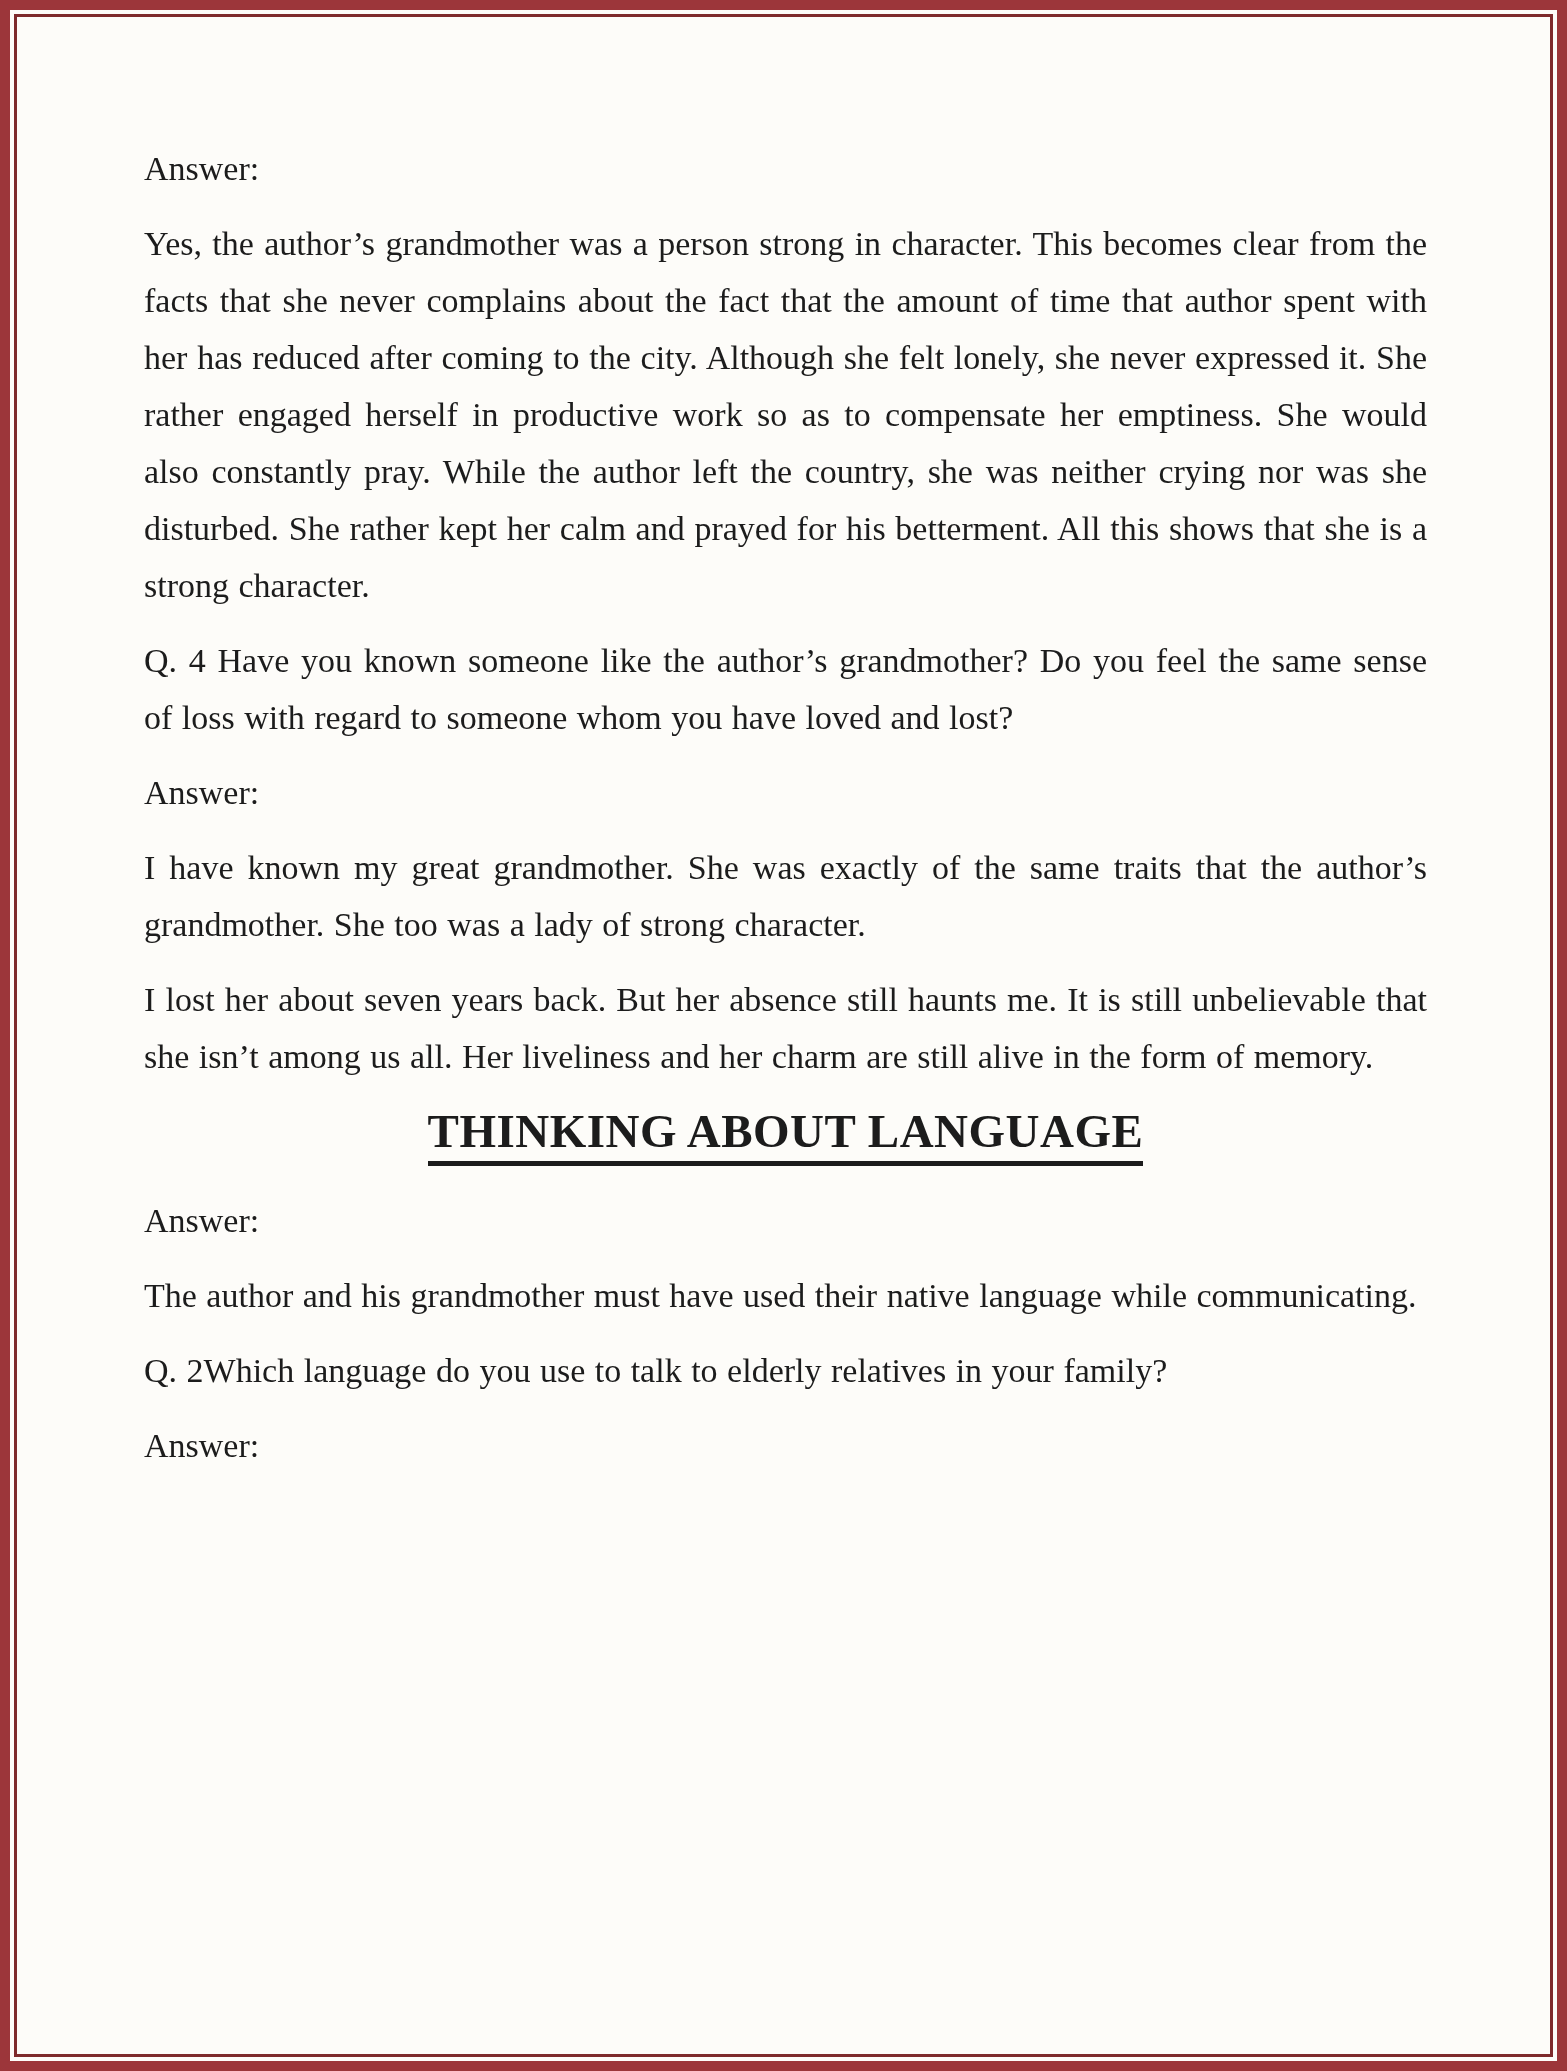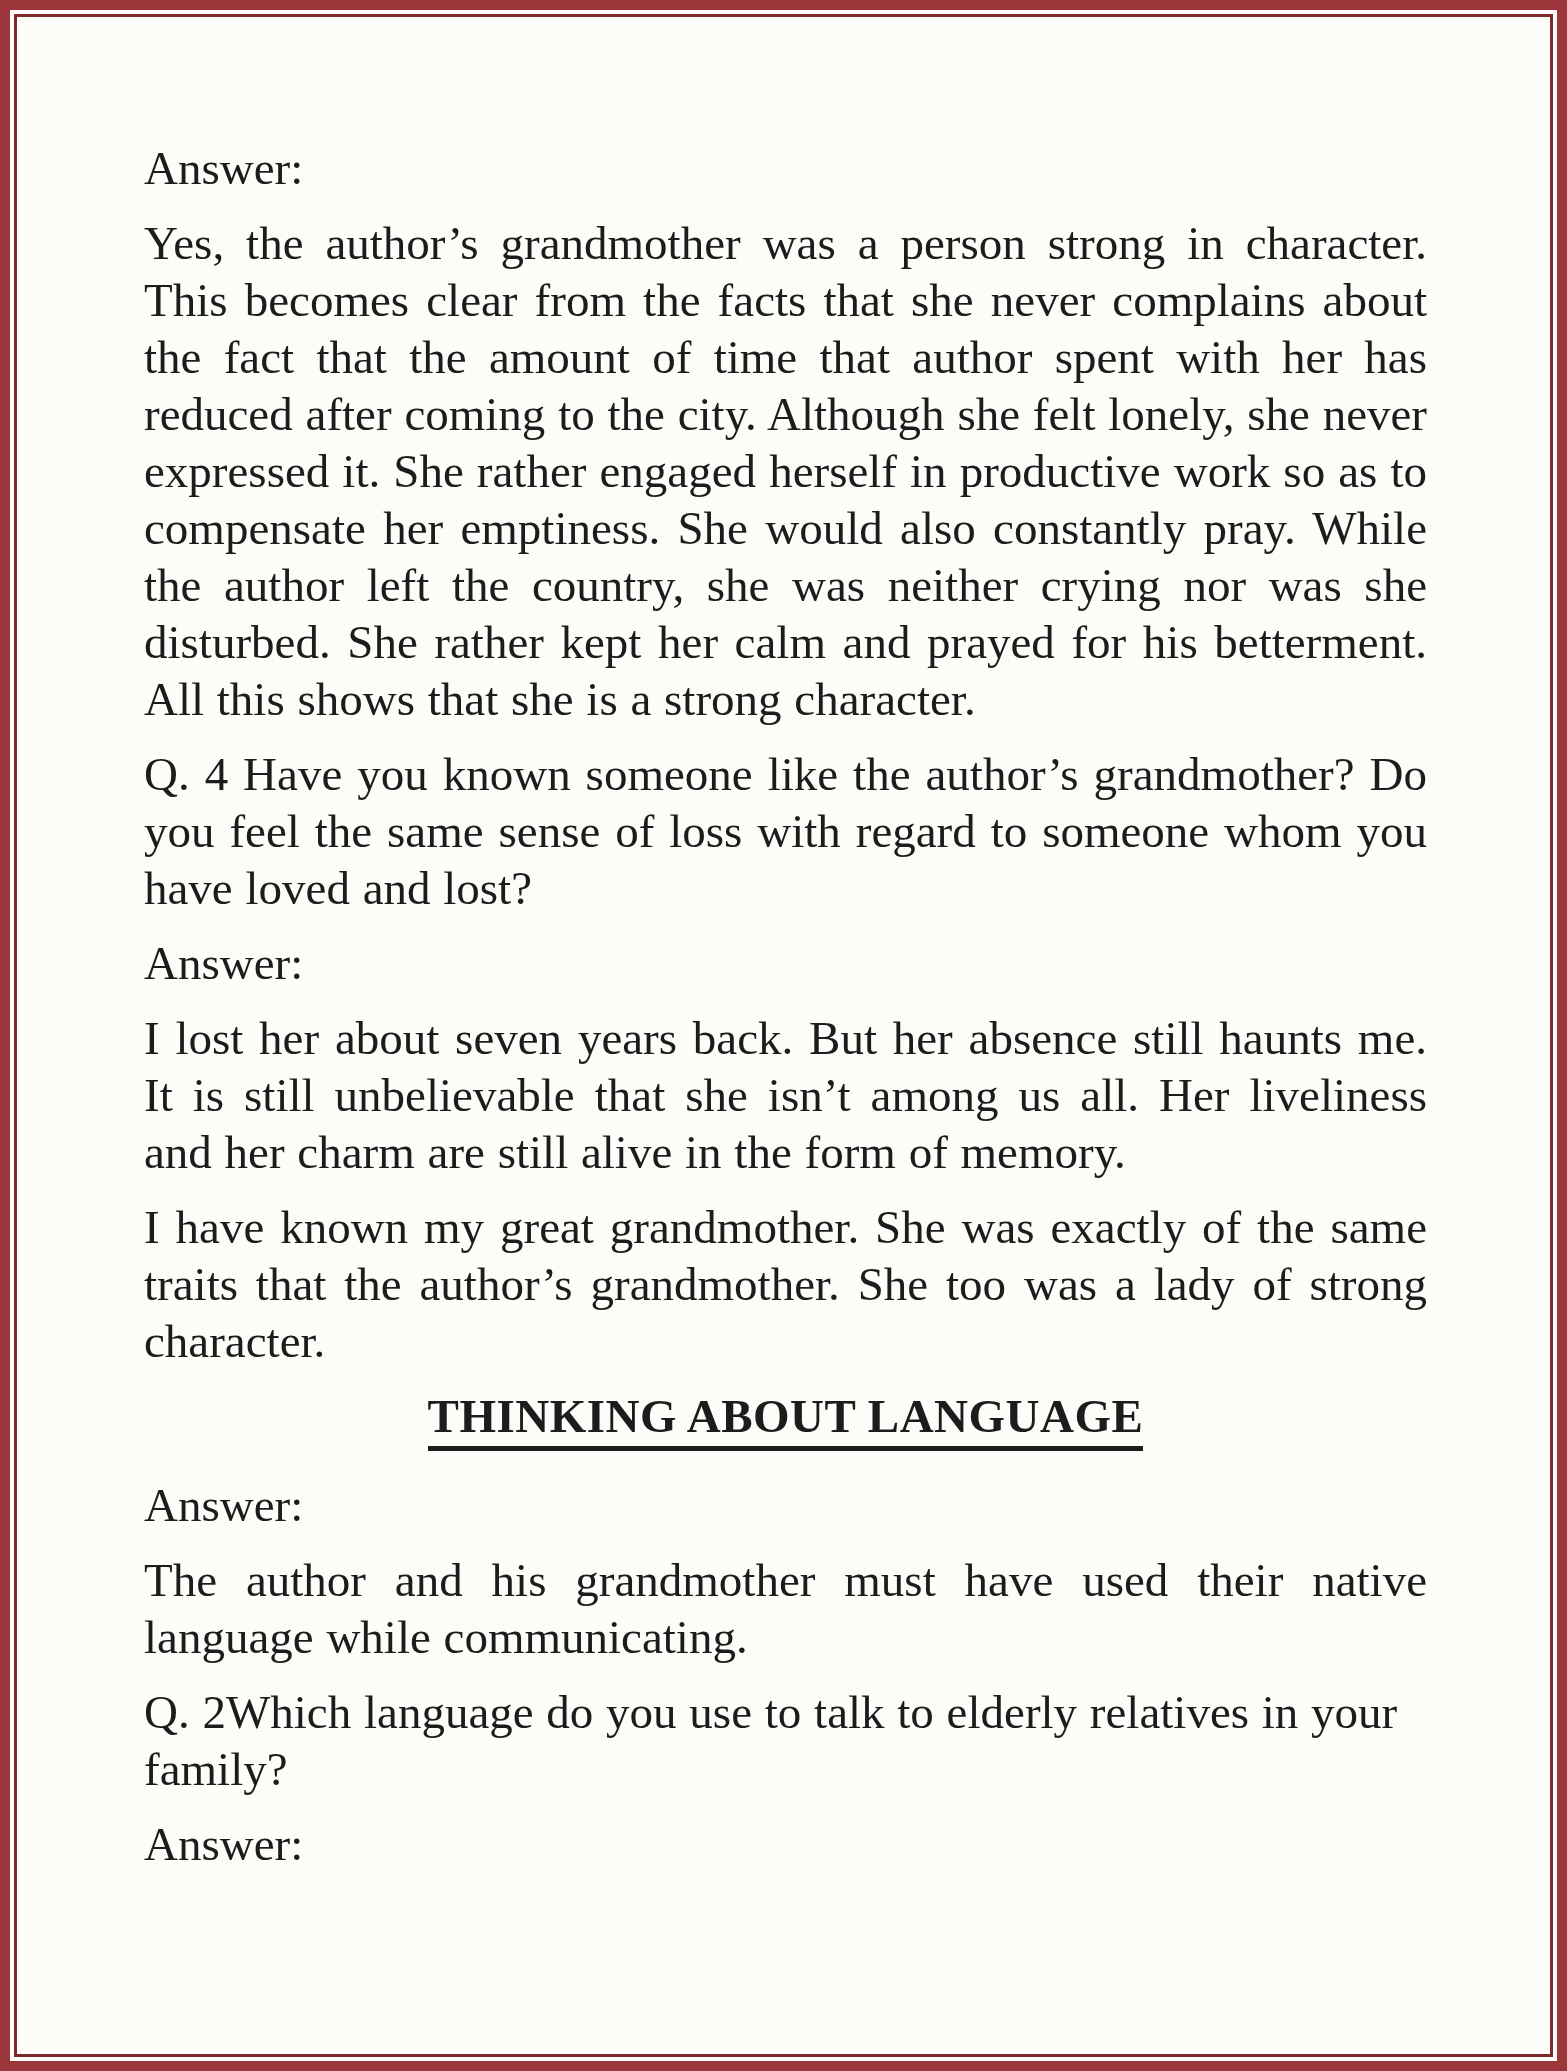--- a/index.html
+++ b/index.html
@@ -21,21 +21,21 @@
     border: 3px solid #7e2a2c;
     pointer-events: none;
   }
   .content {
     position: absolute;
     inset: 17px;
     padding: 113px 113px 0 117px;
     color: #1c1c1c;
   }
   .para {
-    font-size: 47px;
+    font-size: 34px;
     line-height: 57px;
     text-align: justify;
     margin-bottom: 18px;
     word-spacing: 1px;
   }
   .label { text-align: left; }
   .single { text-align: left; }
   .heading-wrap {
     text-align: center;
     margin: 8px 0 26px 0;
@@ -57,23 +57,23 @@
   <div class="content">
 
     <p class="para label">Answer:</p>
 
     <p class="para">Yes, the author’s grandmother was a person strong in character. This becomes clear from the facts that she never complains about the fact that the amount of time that author spent with her has reduced after coming to the city. Although she felt lonely, she never expressed it. She rather engaged herself in productive work so as to compensate her emptiness. She would also constantly pray. While the author left the country, she was neither crying nor was she disturbed. She rather kept her calm and prayed for his betterment. All this shows that she is a strong character.</p>
 
     <p class="para">Q. 4 Have you known someone like the author’s grandmother? Do you feel the same sense of loss with regard to someone whom you have loved and lost?</p>
 
     <p class="para label">Answer:</p>
 
+    <p class="para">I have known my great grandmother. She was exactly of the same traits that the author’s grandmother. She too was a lady of strong character.</p>
+
     <p class="para">I lost her about seven years back. But her absence still haunts me. It is still unbelievable that she isn’t among us all. Her liveliness and her charm are still alive in the form of memory.</p>
-
-    <p class="para">I have known my great grandmother. She was exactly of the same traits that the author’s grandmother. She too was a lady of strong character.</p>
 
     <div class="heading-wrap">
       <span class="heading">THINKING ABOUT LANGUAGE</span>
     </div>
 
 
     <p class="para label">Answer:</p>
 
     <p class="para">The author and his grandmother must have used their native language while communicating.</p>
 

